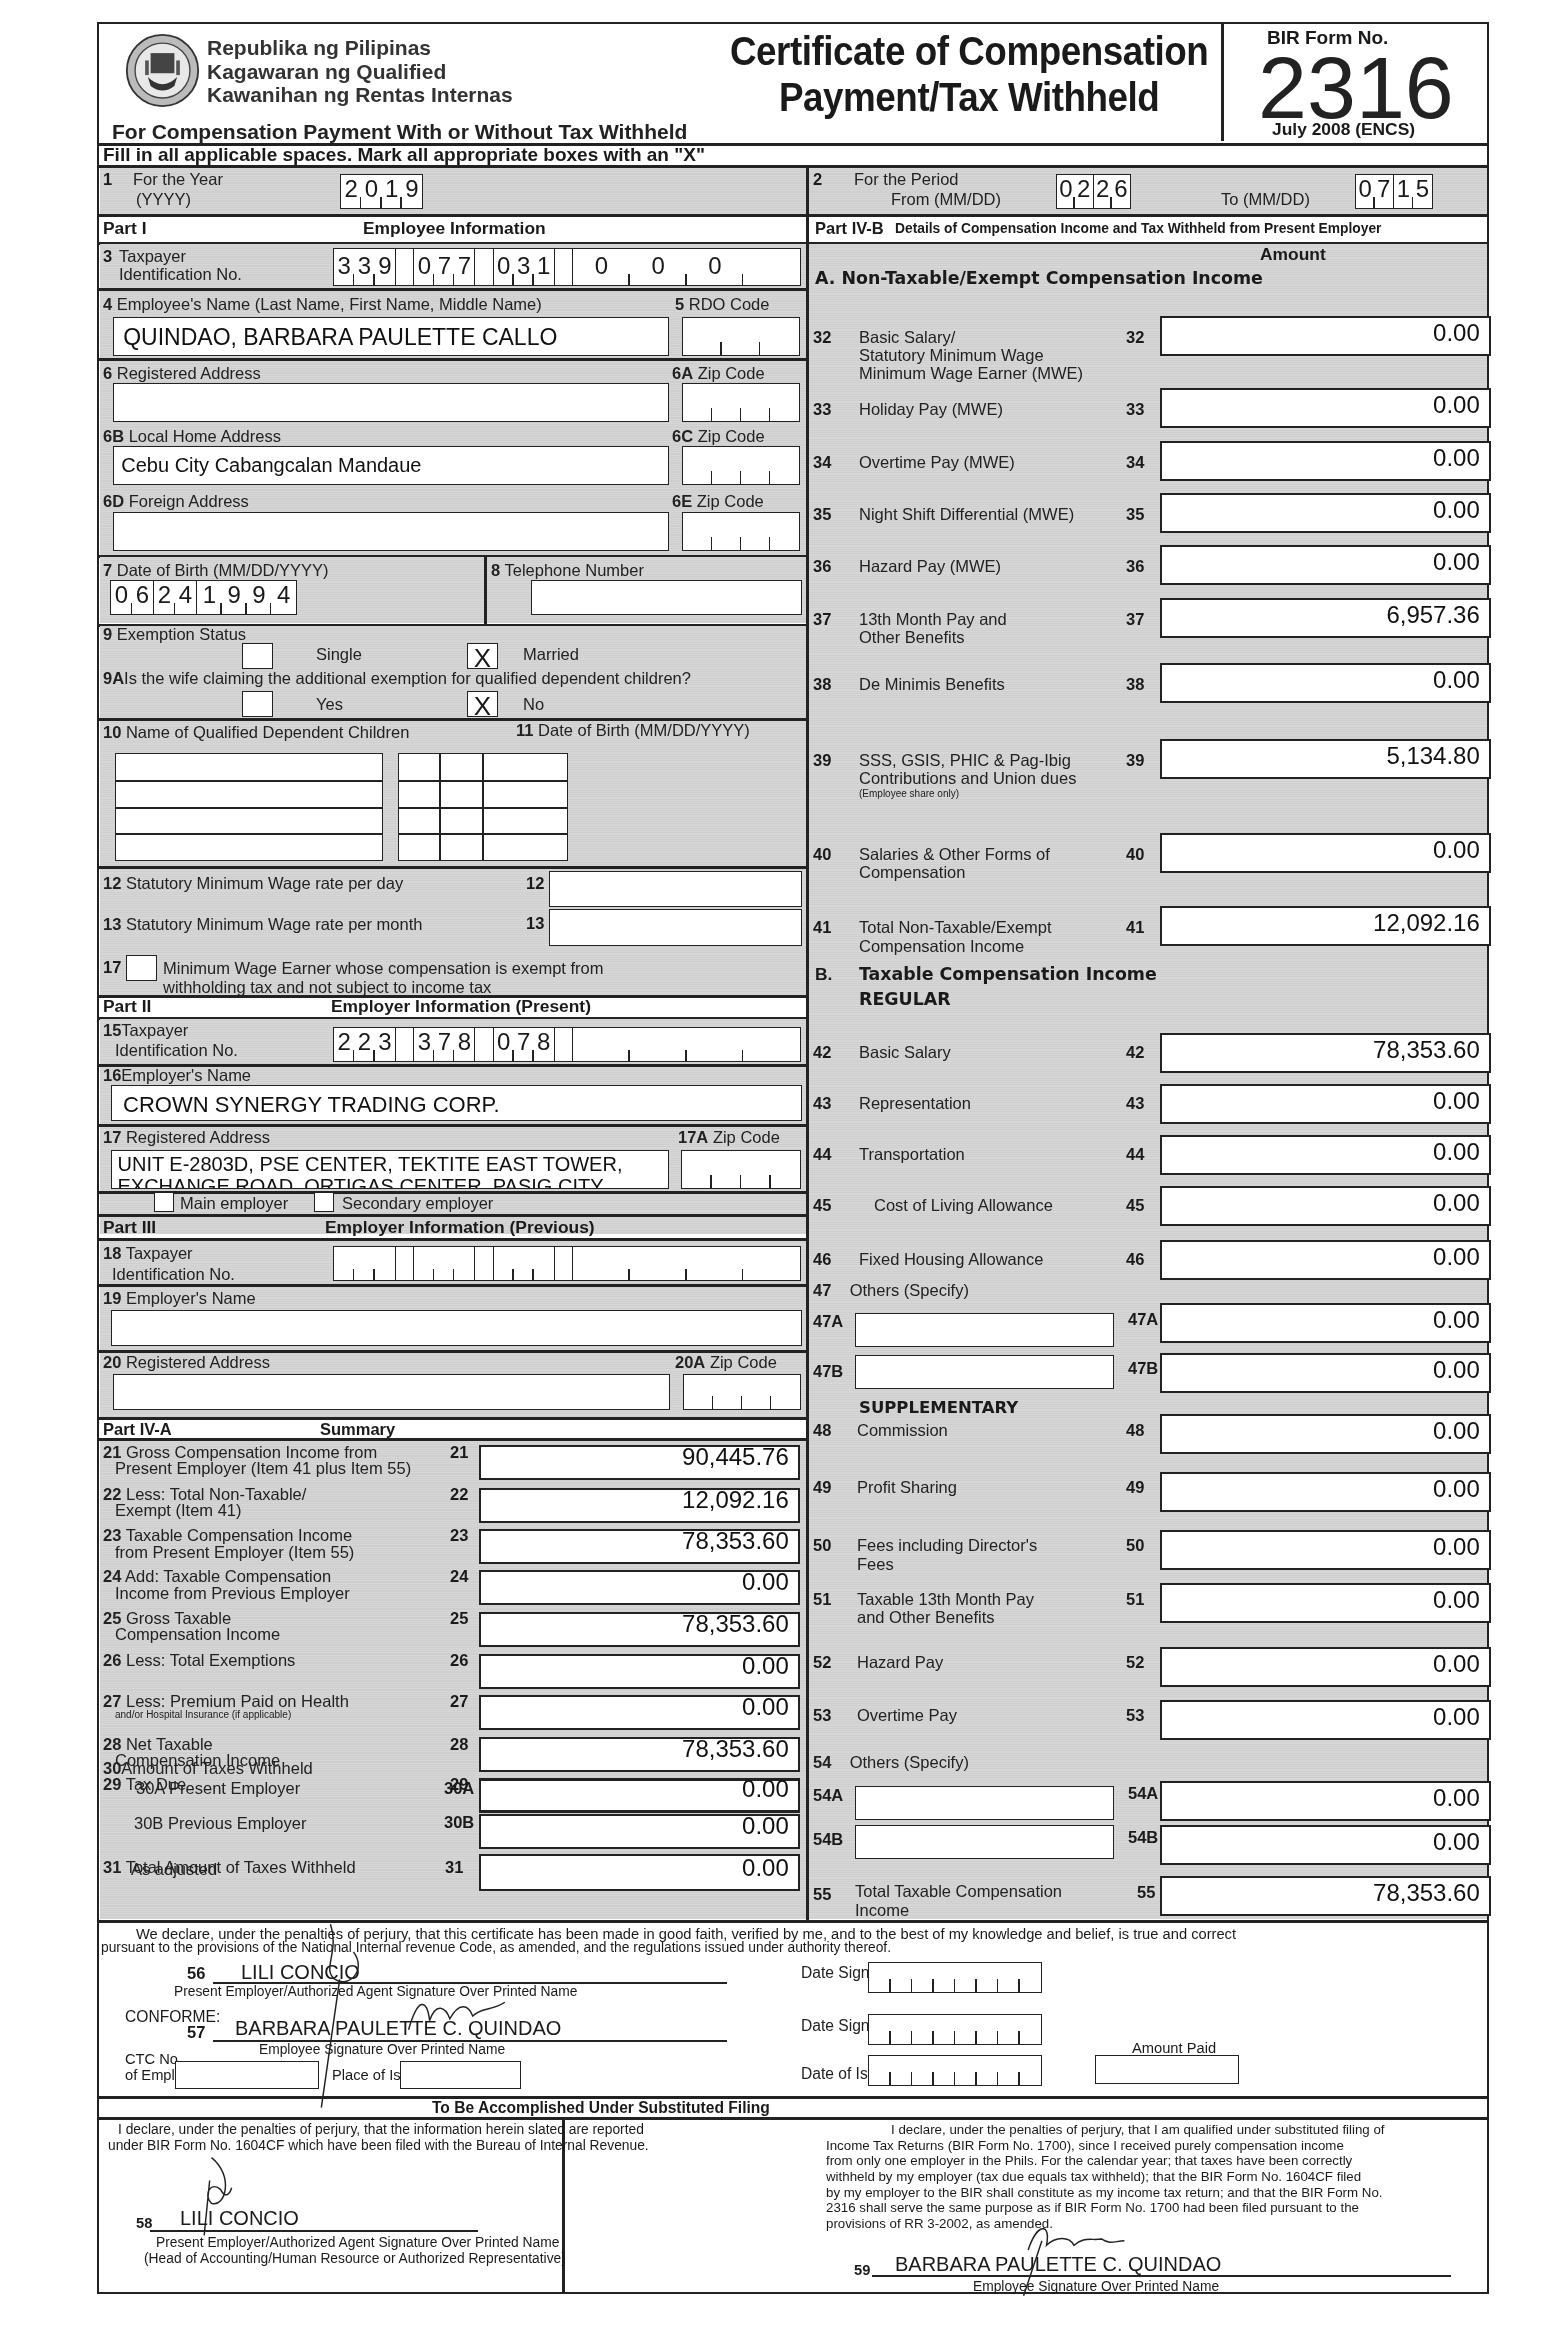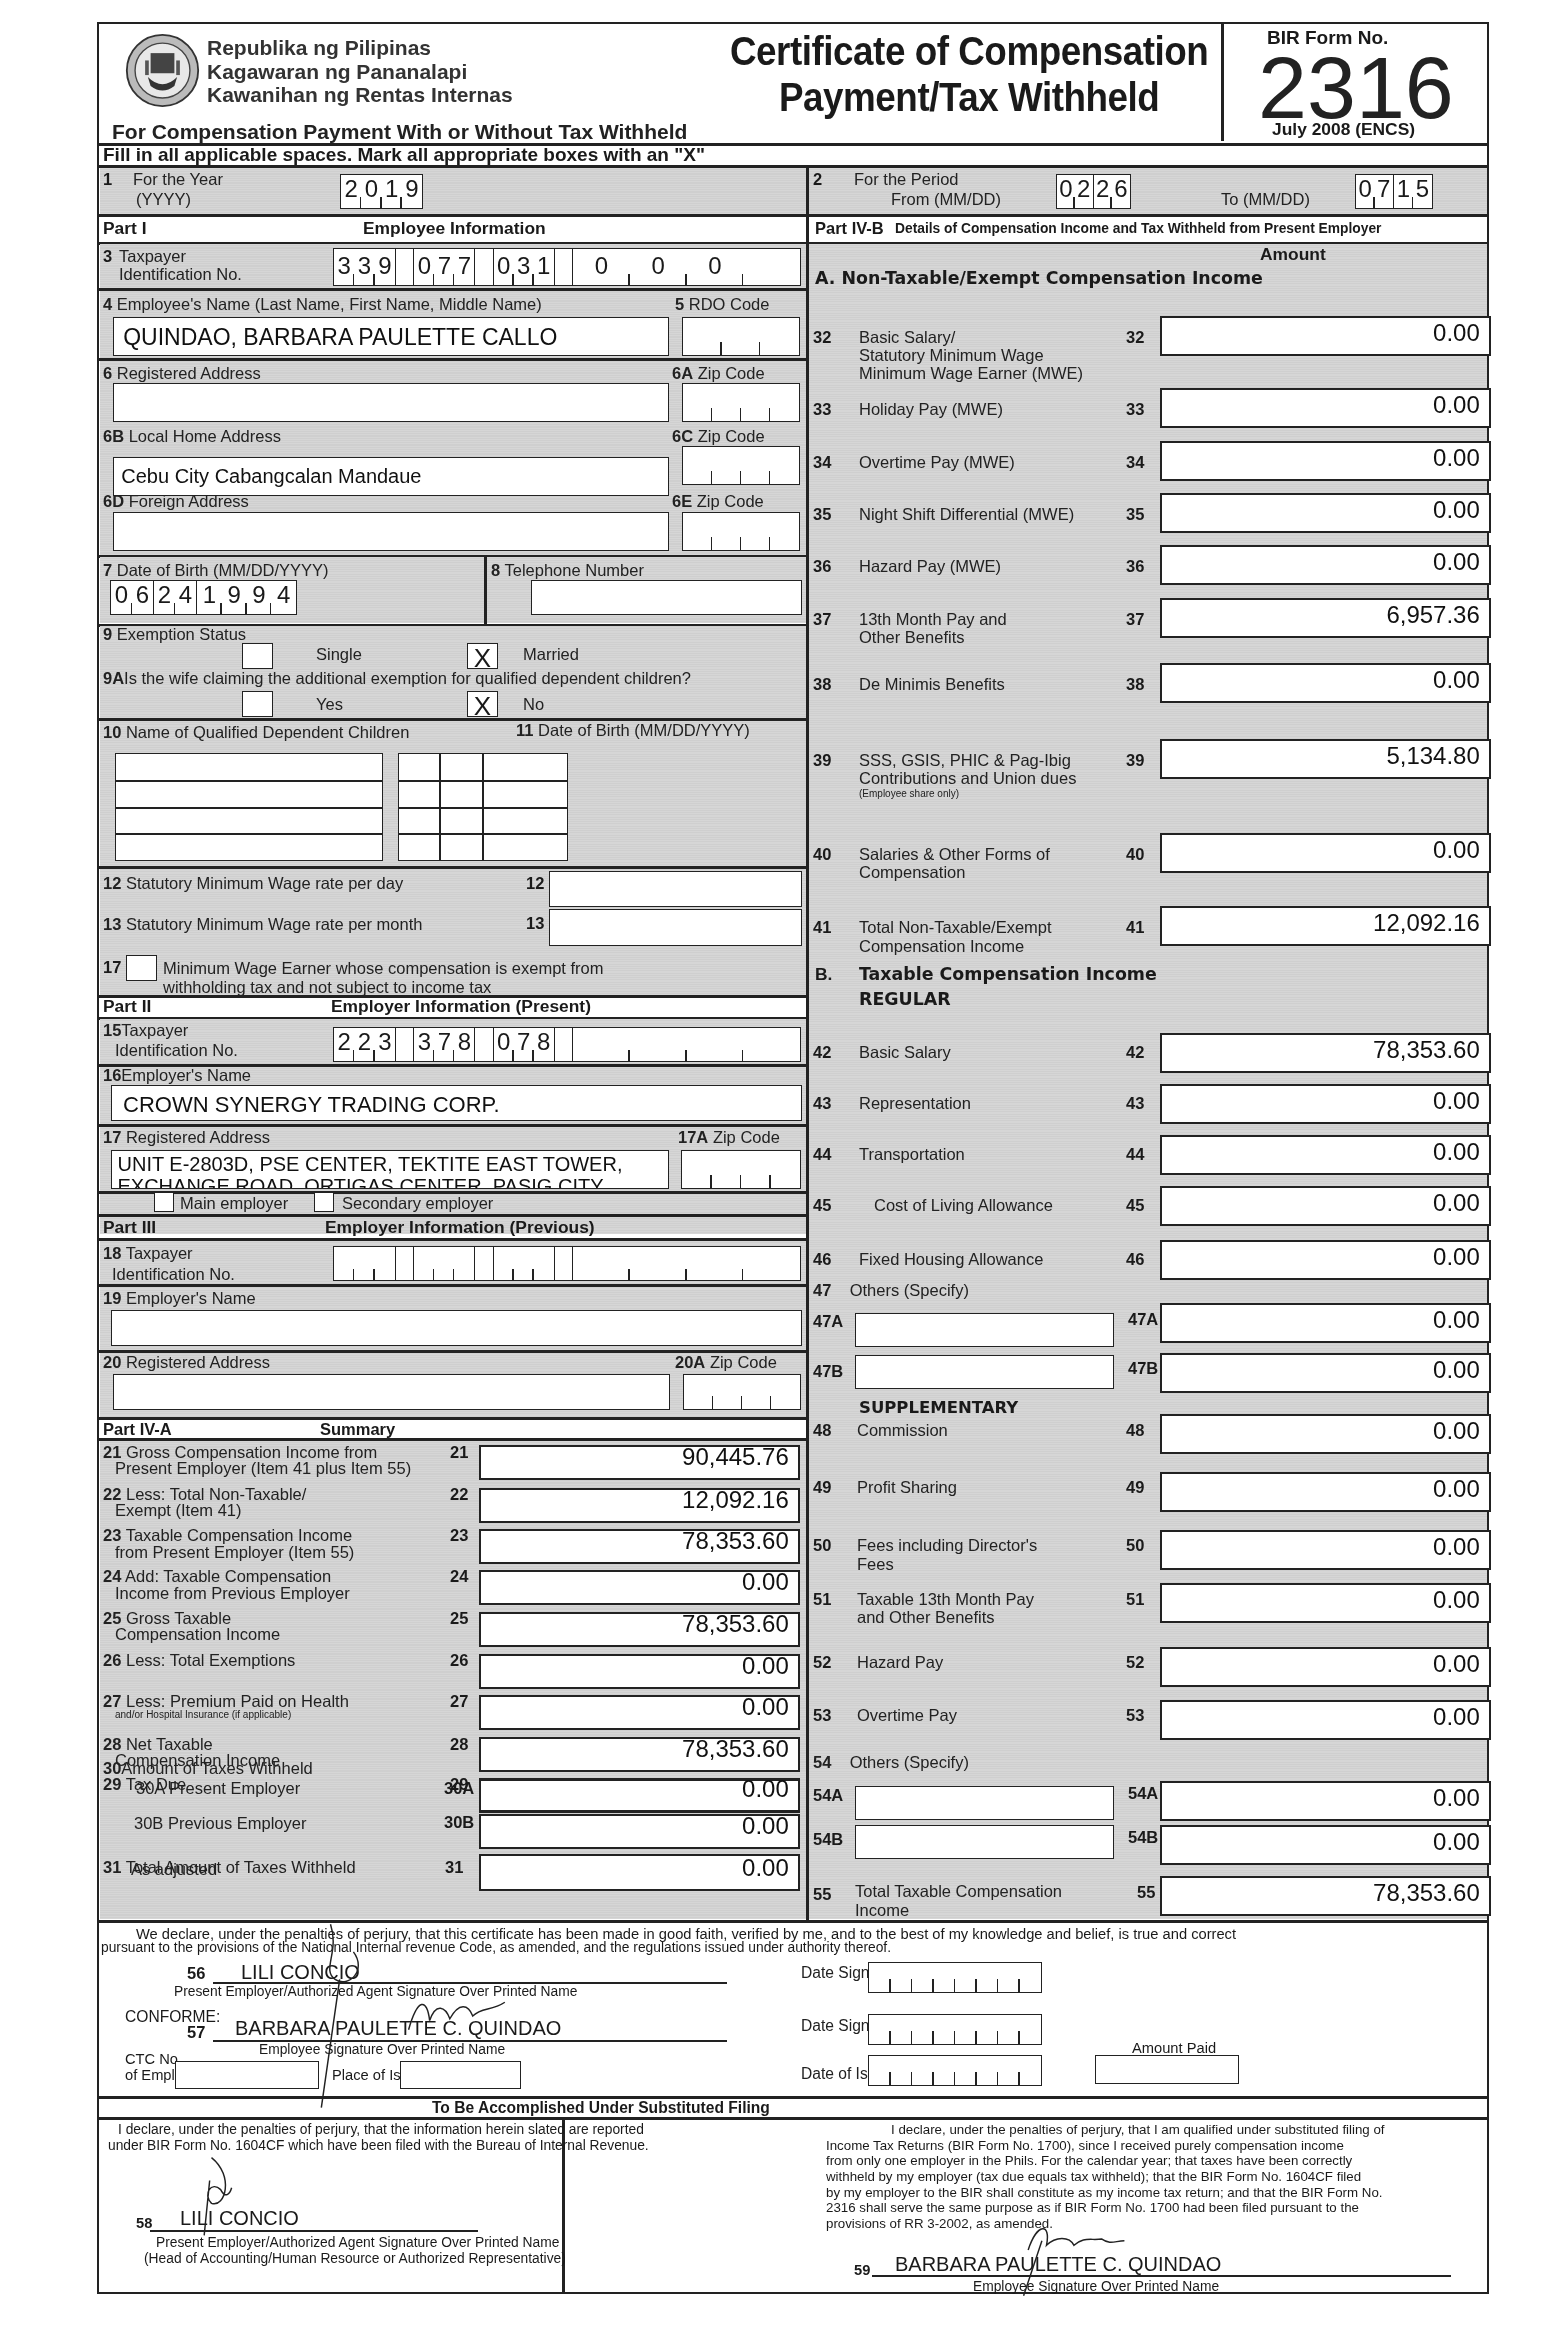--- a/index.html
+++ b/index.html
@@ -38,21 +38,21 @@
   <svg width="75" height="75" viewBox="0 0 82 82">
     <circle cx="41" cy="41" r="39" fill="#bbb" stroke="#333" stroke-width="2"></circle>
     <circle cx="41" cy="41" r="30" fill="#e8e8e8" stroke="#444" stroke-width="1.5"></circle>
     <rect x="28" y="22" width="26" height="22" fill="#444"></rect>
     <path d="M25 48 Q41 64 57 48 L54 58 Q41 68 28 58 Z" fill="#333"></path>
     <rect x="22" y="30" width="4" height="16" fill="#555"></rect>
     <rect x="56" y="30" width="4" height="16" fill="#555"></rect>
   </svg>
 </div>
 <div class="t" style="left:207px;top:37px;font-size:21px;font-weight:bold;color:#333;">Republika ng Pilipinas</div>
-<div class="t" style="left:207px;top:61px;font-size:21px;font-weight:bold;color:#333;">Kagawaran ng Pananalapi</div>
+<div class="t" style="left:207px;top:61px;font-size:21px;font-weight:bold;color:#333;">Kagawaran ng Qualified</div>
 <div class="t" style="left:207px;top:84px;font-size:21px;font-weight:bold;color:#333;">Kawanihan ng Rentas Internas</div>
 <div class="t" style="left:112px;top:121px;font-size:21px;font-weight:bold;color:#222;">For Compensation Payment With or Without Tax Withheld</div>
 
 <div class="t title-lg" style="left:730px;top:31px;">Certificate of Compensation</div>
 <div class="t title-lg" style="left:779px;top:77px;">Payment/Tax Withheld</div>
 
 <div class="vline" style="left:1221px;top:22px;height:119px;"></div>
 <div class="t" style="left:1267px;top:27.5px;font-size:19px;font-weight:bold;">BIR Form No.</div>
 <div class="t" style="left:1258px;top:44px;font-size:88px;color:#222;">2316</div>
 <div class="t" style="left:1272px;top:121px;font-size:17.4px;font-weight:bold;">July 2008 (ENCS)</div>
@@ -165,21 +165,21 @@
 <div class="abs wbox" style="left:113px;top:383px;width:556px;height:39px;"></div>
 <div class="t lbl" style="left:672px;top:365px;"><b>6A</b> <span>Zip Code</span></div>
 <div class="tickbox" style="left:682px;top:383px;width:118px;height:39px;">
     <div class="c"></div>
     <div class="c"></div>
     <div class="c"></div>
     <div class="c"></div>
   </div>
 
 <div class="t lbl" style="left:103px;top:428px;"><b>6B</b> <span>Local Home Address</span></div>
-<div class="abs wbox" style="left:113px;top:457px;width:556px;height:39px;padding-left:12px;">
+<div class="abs wbox" style="left:113px;top:446px;width:556px;height:39px;padding-left:12px;">
   <span class="t val" style="left:7.3px;top:8.3px;font-size:20px;">Cebu City Cabangcalan Mandaue</span>
 </div>
 <div class="t lbl" style="left:672px;top:428px;"><b>6C</b> <span>Zip Code</span></div>
 <div class="tickbox" style="left:682px;top:446px;width:118px;height:39px;">
     <div class="c"></div>
     <div class="c"></div>
     <div class="c"></div>
     <div class="c"></div>
   </div>
 

